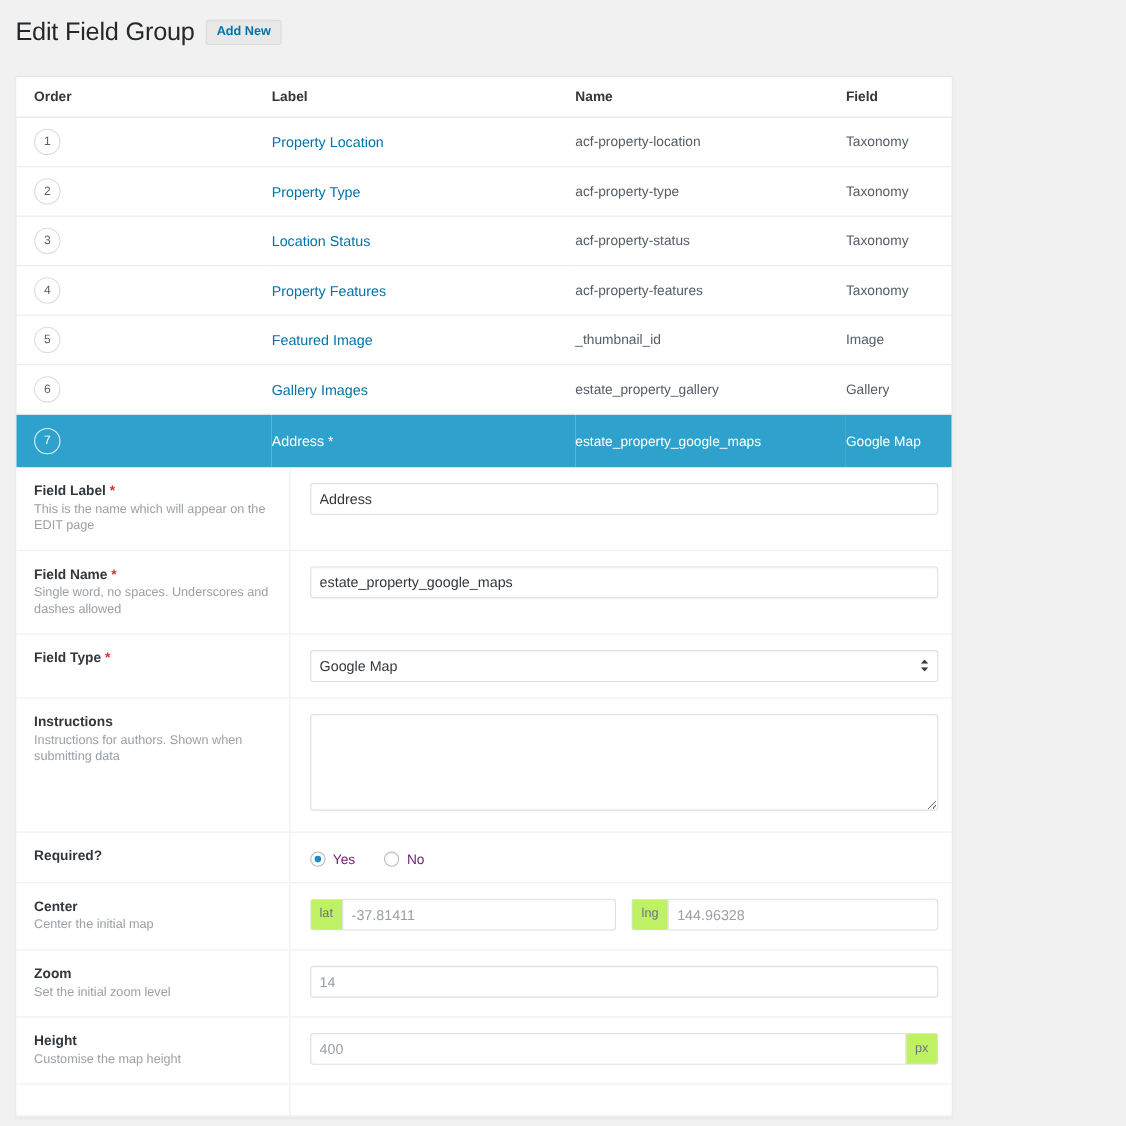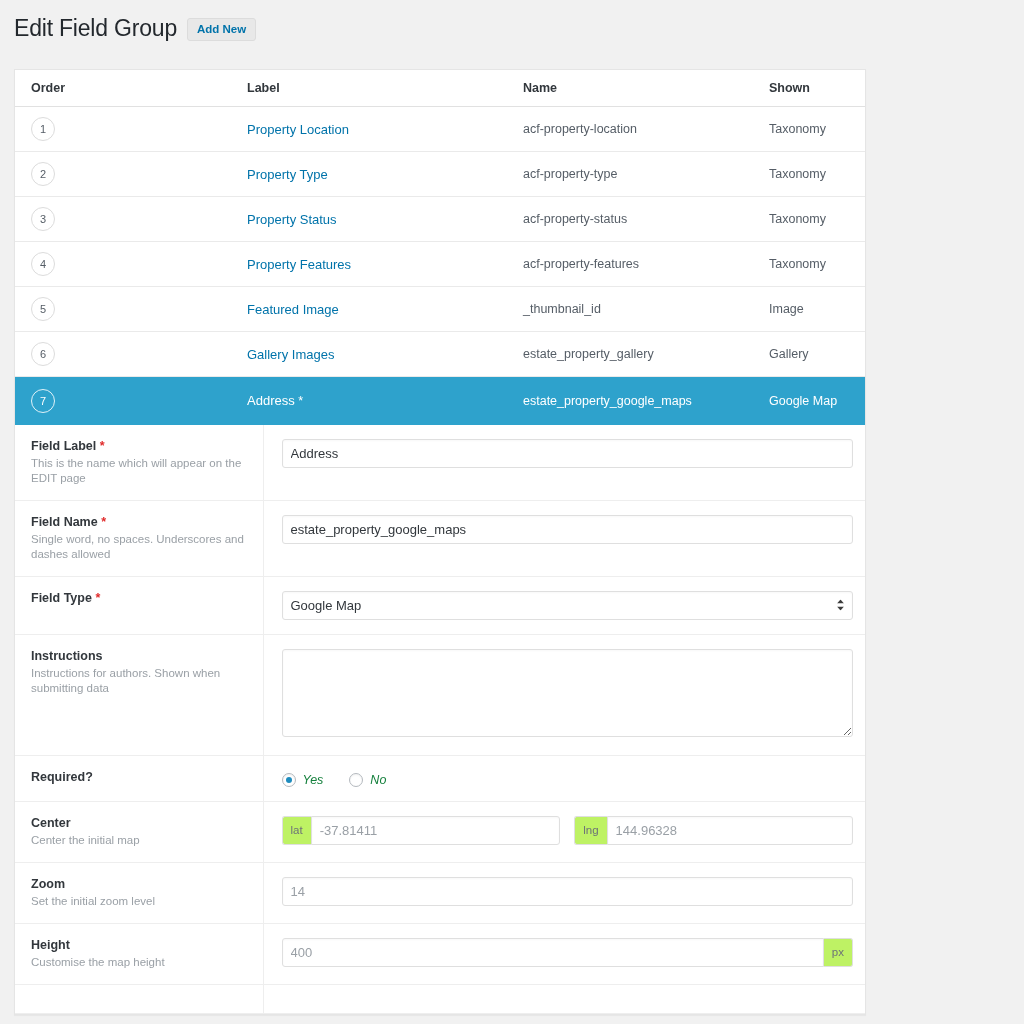--- a/index.html
+++ b/index.html
@@ -208,21 +208,21 @@
     box-shadow: inset 0 1px 2px rgba(0,0,0,0.06);
   }
   .radio.checked::after {
     content: "";
     position: absolute;
     left: 3px; top: 3px;
     width: 6px; height: 6px;
     border-radius: 50%;
     background: #1e8cbe;
   }
-  .radio-item span { font-size: 12.5px; color: #15803d; font-style: italic; }
+  .radio-item span { font-size: 12.5px; color: #701a75; }
 
   
   .input-group { display: flex; align-items: stretch; width: 100%; }
   .input-group .addon {
     background: #bef264;
     border: 1px solid #dfdfdf;
     color: #6d7278;
     font-size: 11.5px;
     padding: 0 8px;
     display: flex; align-items: center;
@@ -247,21 +247,21 @@
 
 
   <div class="metabox">
 
     <table class="acf-table">
       <thead>
         <tr>
           <th class="col-order">Order</th>
           <th class="col-label">Label</th>
           <th class="col-name">Name</th>
-          <th class="col-type">Shown</th>
+          <th class="col-type">Field</th>
         </tr>
       </thead>
       <tbody id="fields-tbody">
           <tr class="field-row">
             <td class="c-order">
               <div class="order-badge">1</div>
             </td>
             <td><a class="field-label-link">Property Location</a></td>
             <td class="field-name-cell">acf-property-location</td>
             <td class="field-type-cell">Taxonomy</td>
@@ -271,21 +271,21 @@
               <div class="order-badge">2</div>
             </td>
             <td><a class="field-label-link">Property Type</a></td>
             <td class="field-name-cell">acf-property-type</td>
             <td class="field-type-cell">Taxonomy</td>
           </tr>
           <tr class="field-row">
             <td class="c-order">
               <div class="order-badge">3</div>
             </td>
-            <td><a class="field-label-link">Property Status</a></td>
+            <td><a class="field-label-link">Location Status</a></td>
             <td class="field-name-cell">acf-property-status</td>
             <td class="field-type-cell">Taxonomy</td>
           </tr>
           <tr class="field-row">
             <td class="c-order">
               <div class="order-badge">4</div>
             </td>
             <td><a class="field-label-link">Property Features</a></td>
             <td class="field-name-cell">acf-property-features</td>
             <td class="field-type-cell">Taxonomy</td>

